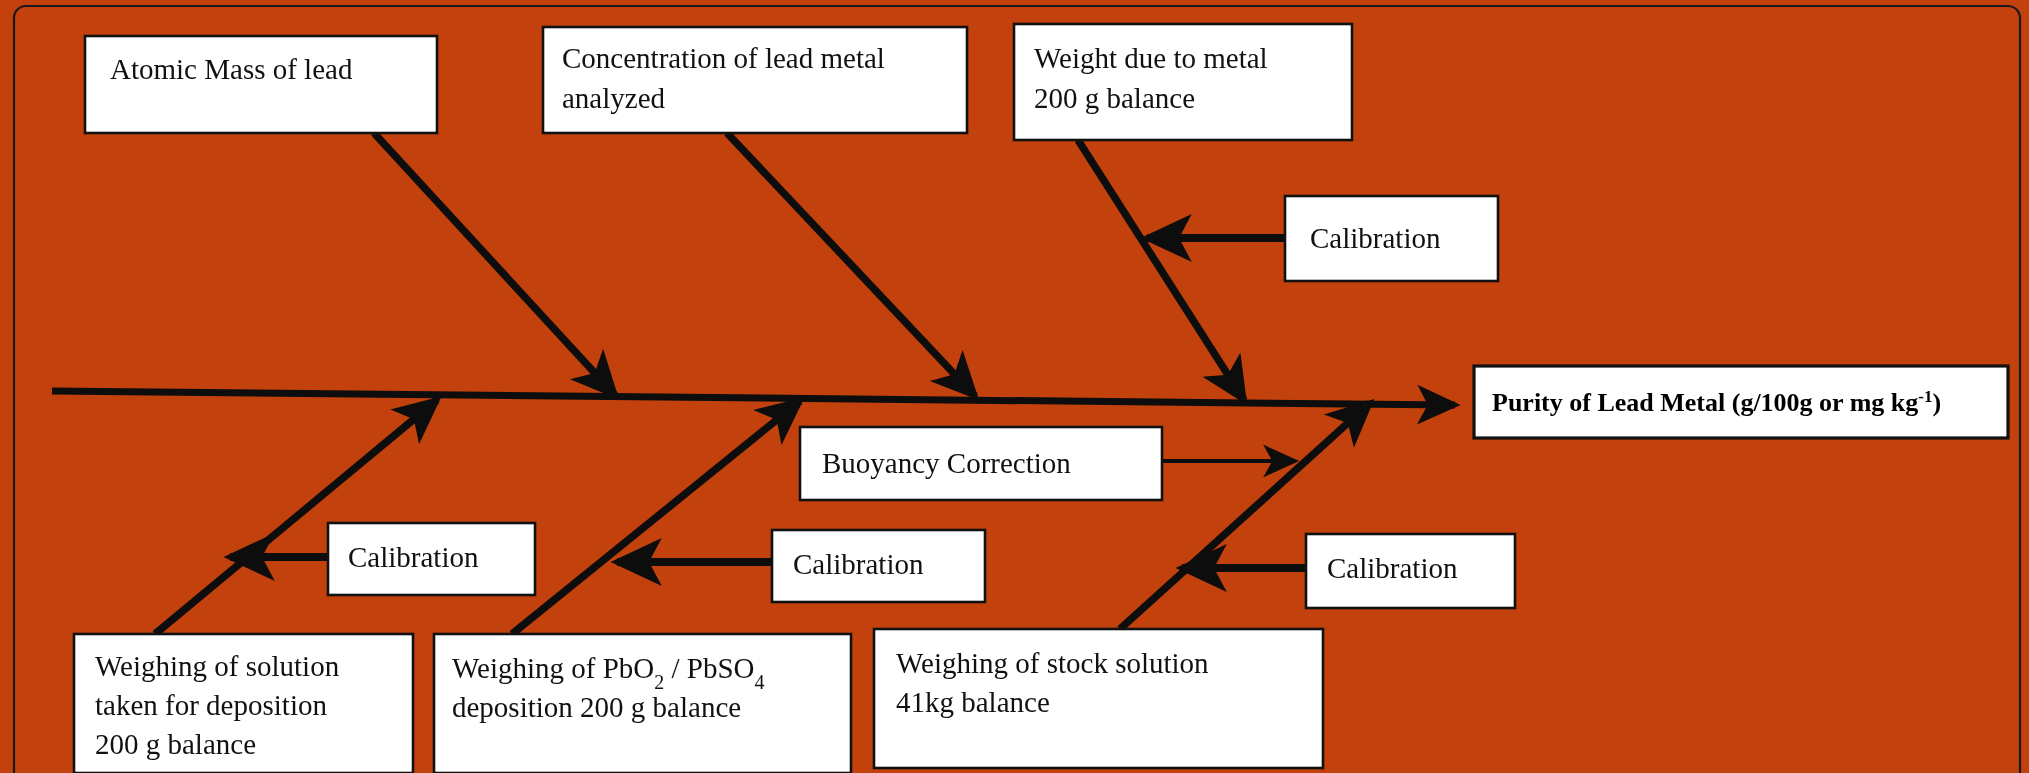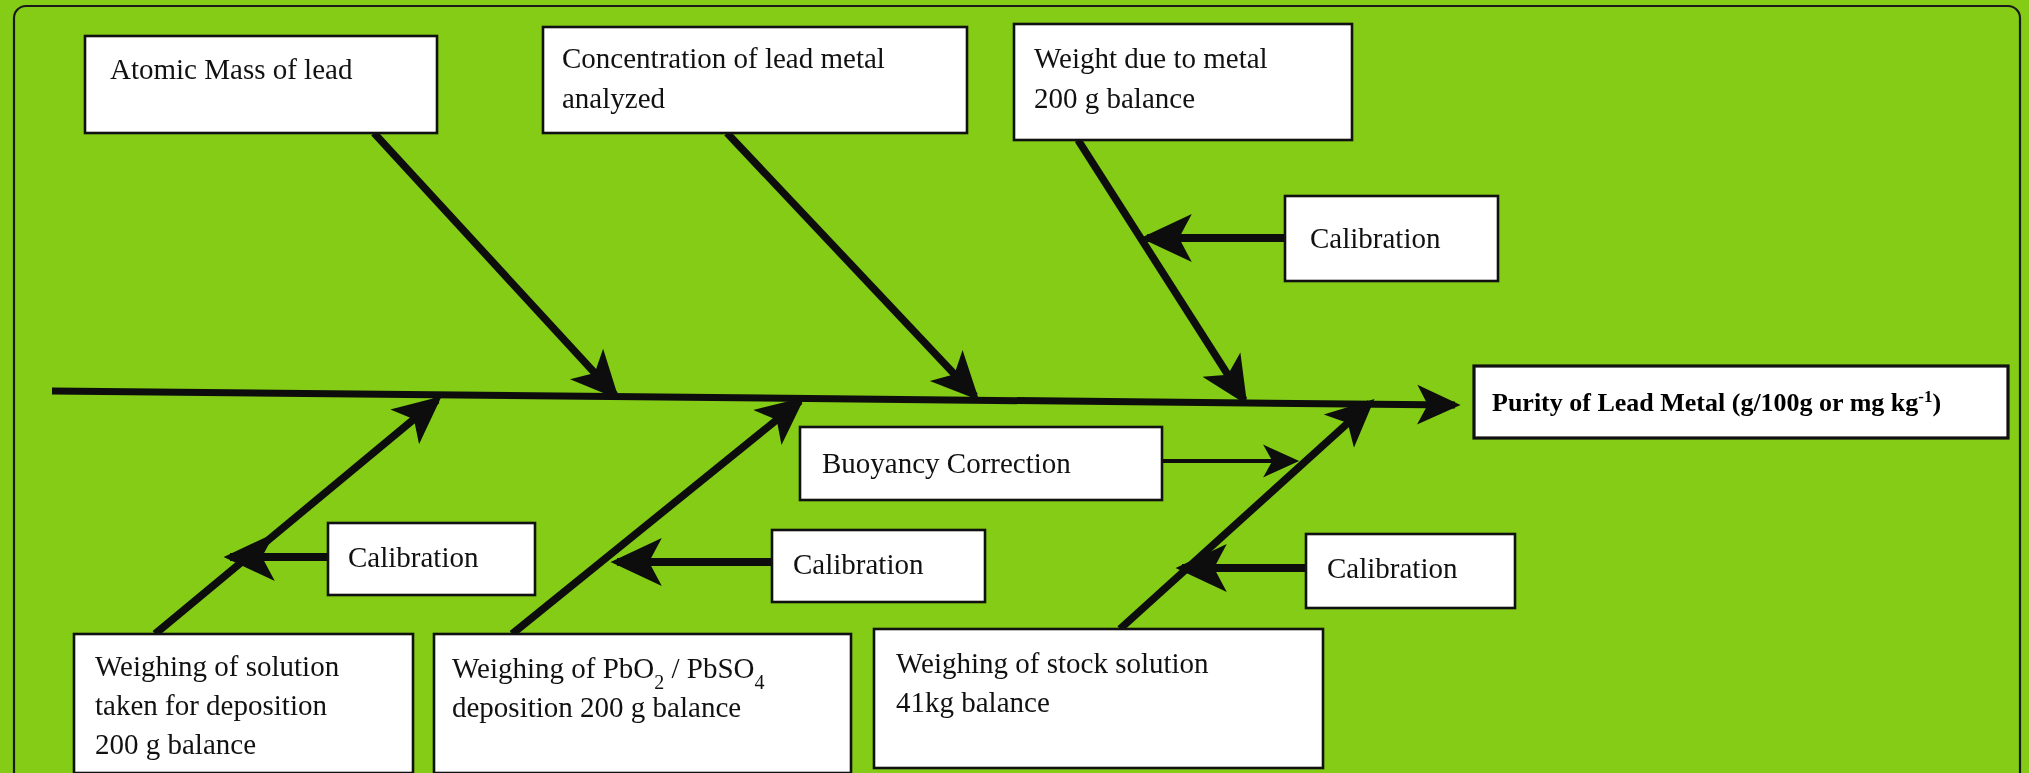--- a/index.html
+++ b/index.html
@@ -4,21 +4,21 @@
 <style>
   html, body {
     margin: 0;
     padding: 0;
     background: #ffffff;
   }
   #page {
     position: relative;
     width: 2029px;
     height: 773px;
-    background: #84cc16;
+    background: #c2410c;
     font-family: "Liberation Serif", "DejaVu Serif", serif;
     overflow: hidden;
   }
   #fishbone-svg {
     position: absolute;
     left: 0;
     top: 0;
     width: 2029px;
     height: 773px;
   }

